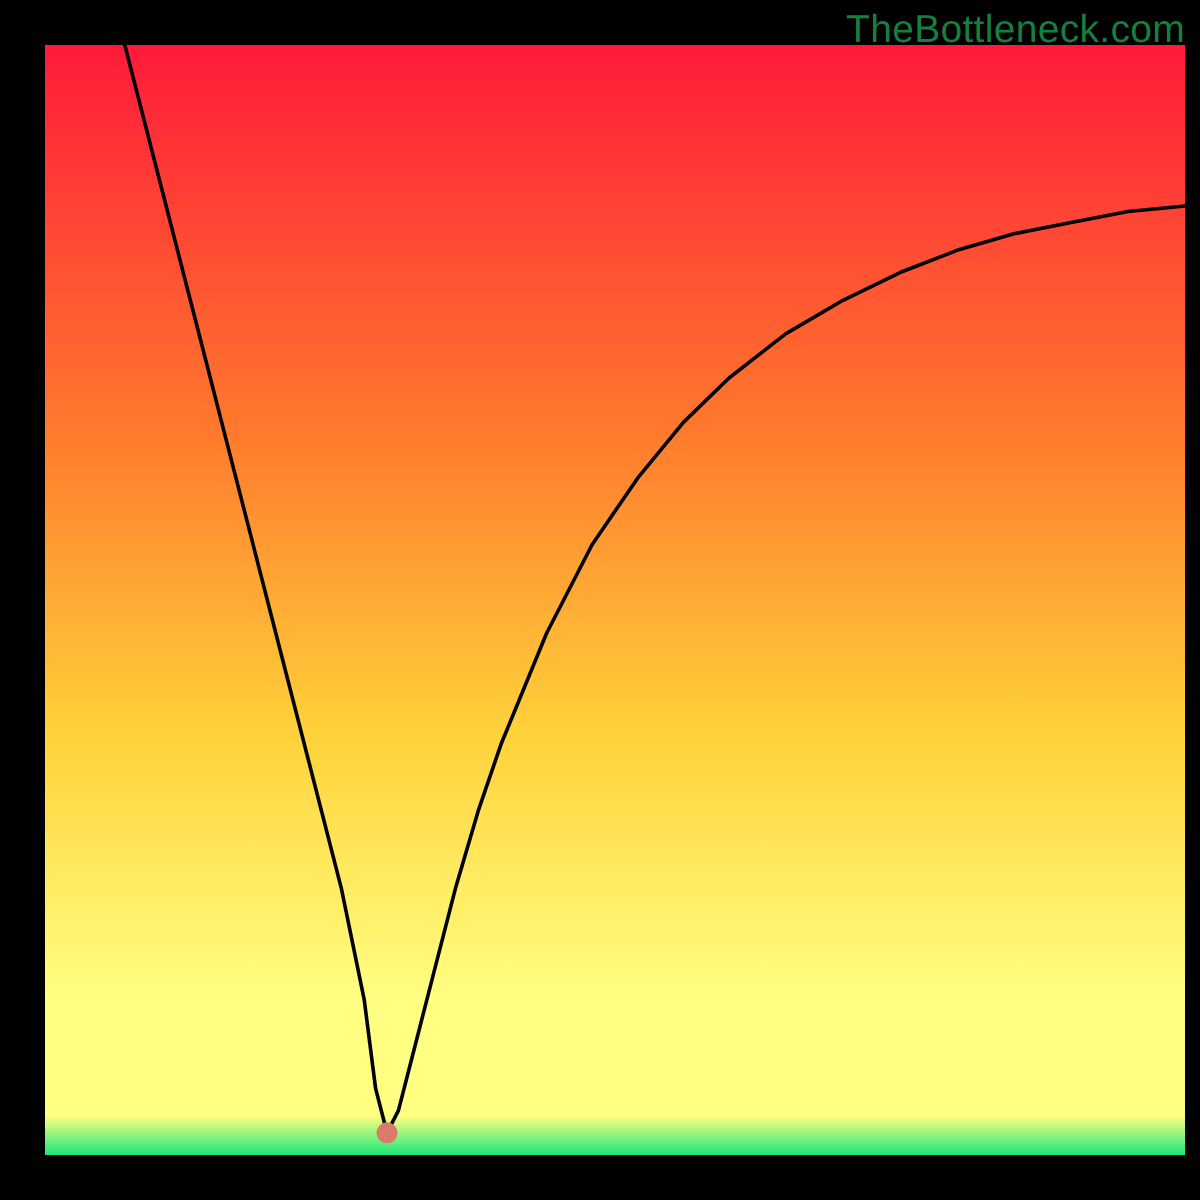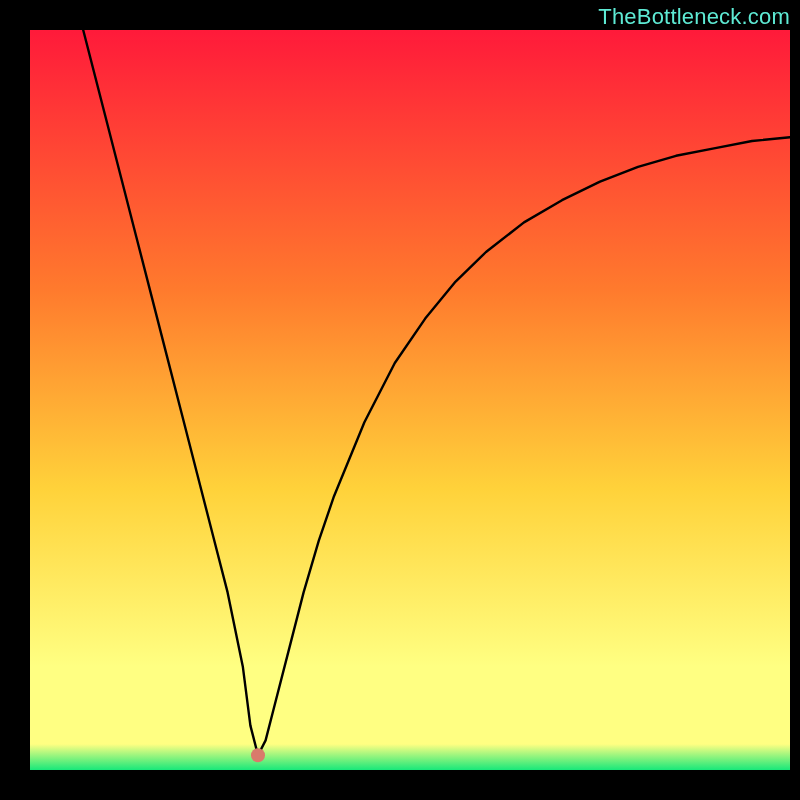--- a/index.html
+++ b/index.html
@@ -16,22 +16,22 @@
     width: 800px;
     height: 800px;
   }
   svg {
     display: block;
   }
   .watermark {
     position: absolute;
     top: 4px;
     right: 10px;
-    color: #5eead4;
-    font-size: 22px;
+    color: #15803d;
+    font-size: 26px;
     font-weight: 500;
     pointer-events: none;
     letter-spacing: 0.2px;
   }
 </style>
 </head>
 <body>
 
 <div class="container">
   <svg id="chart" width="800" height="800" viewBox="0 0 800 800">

